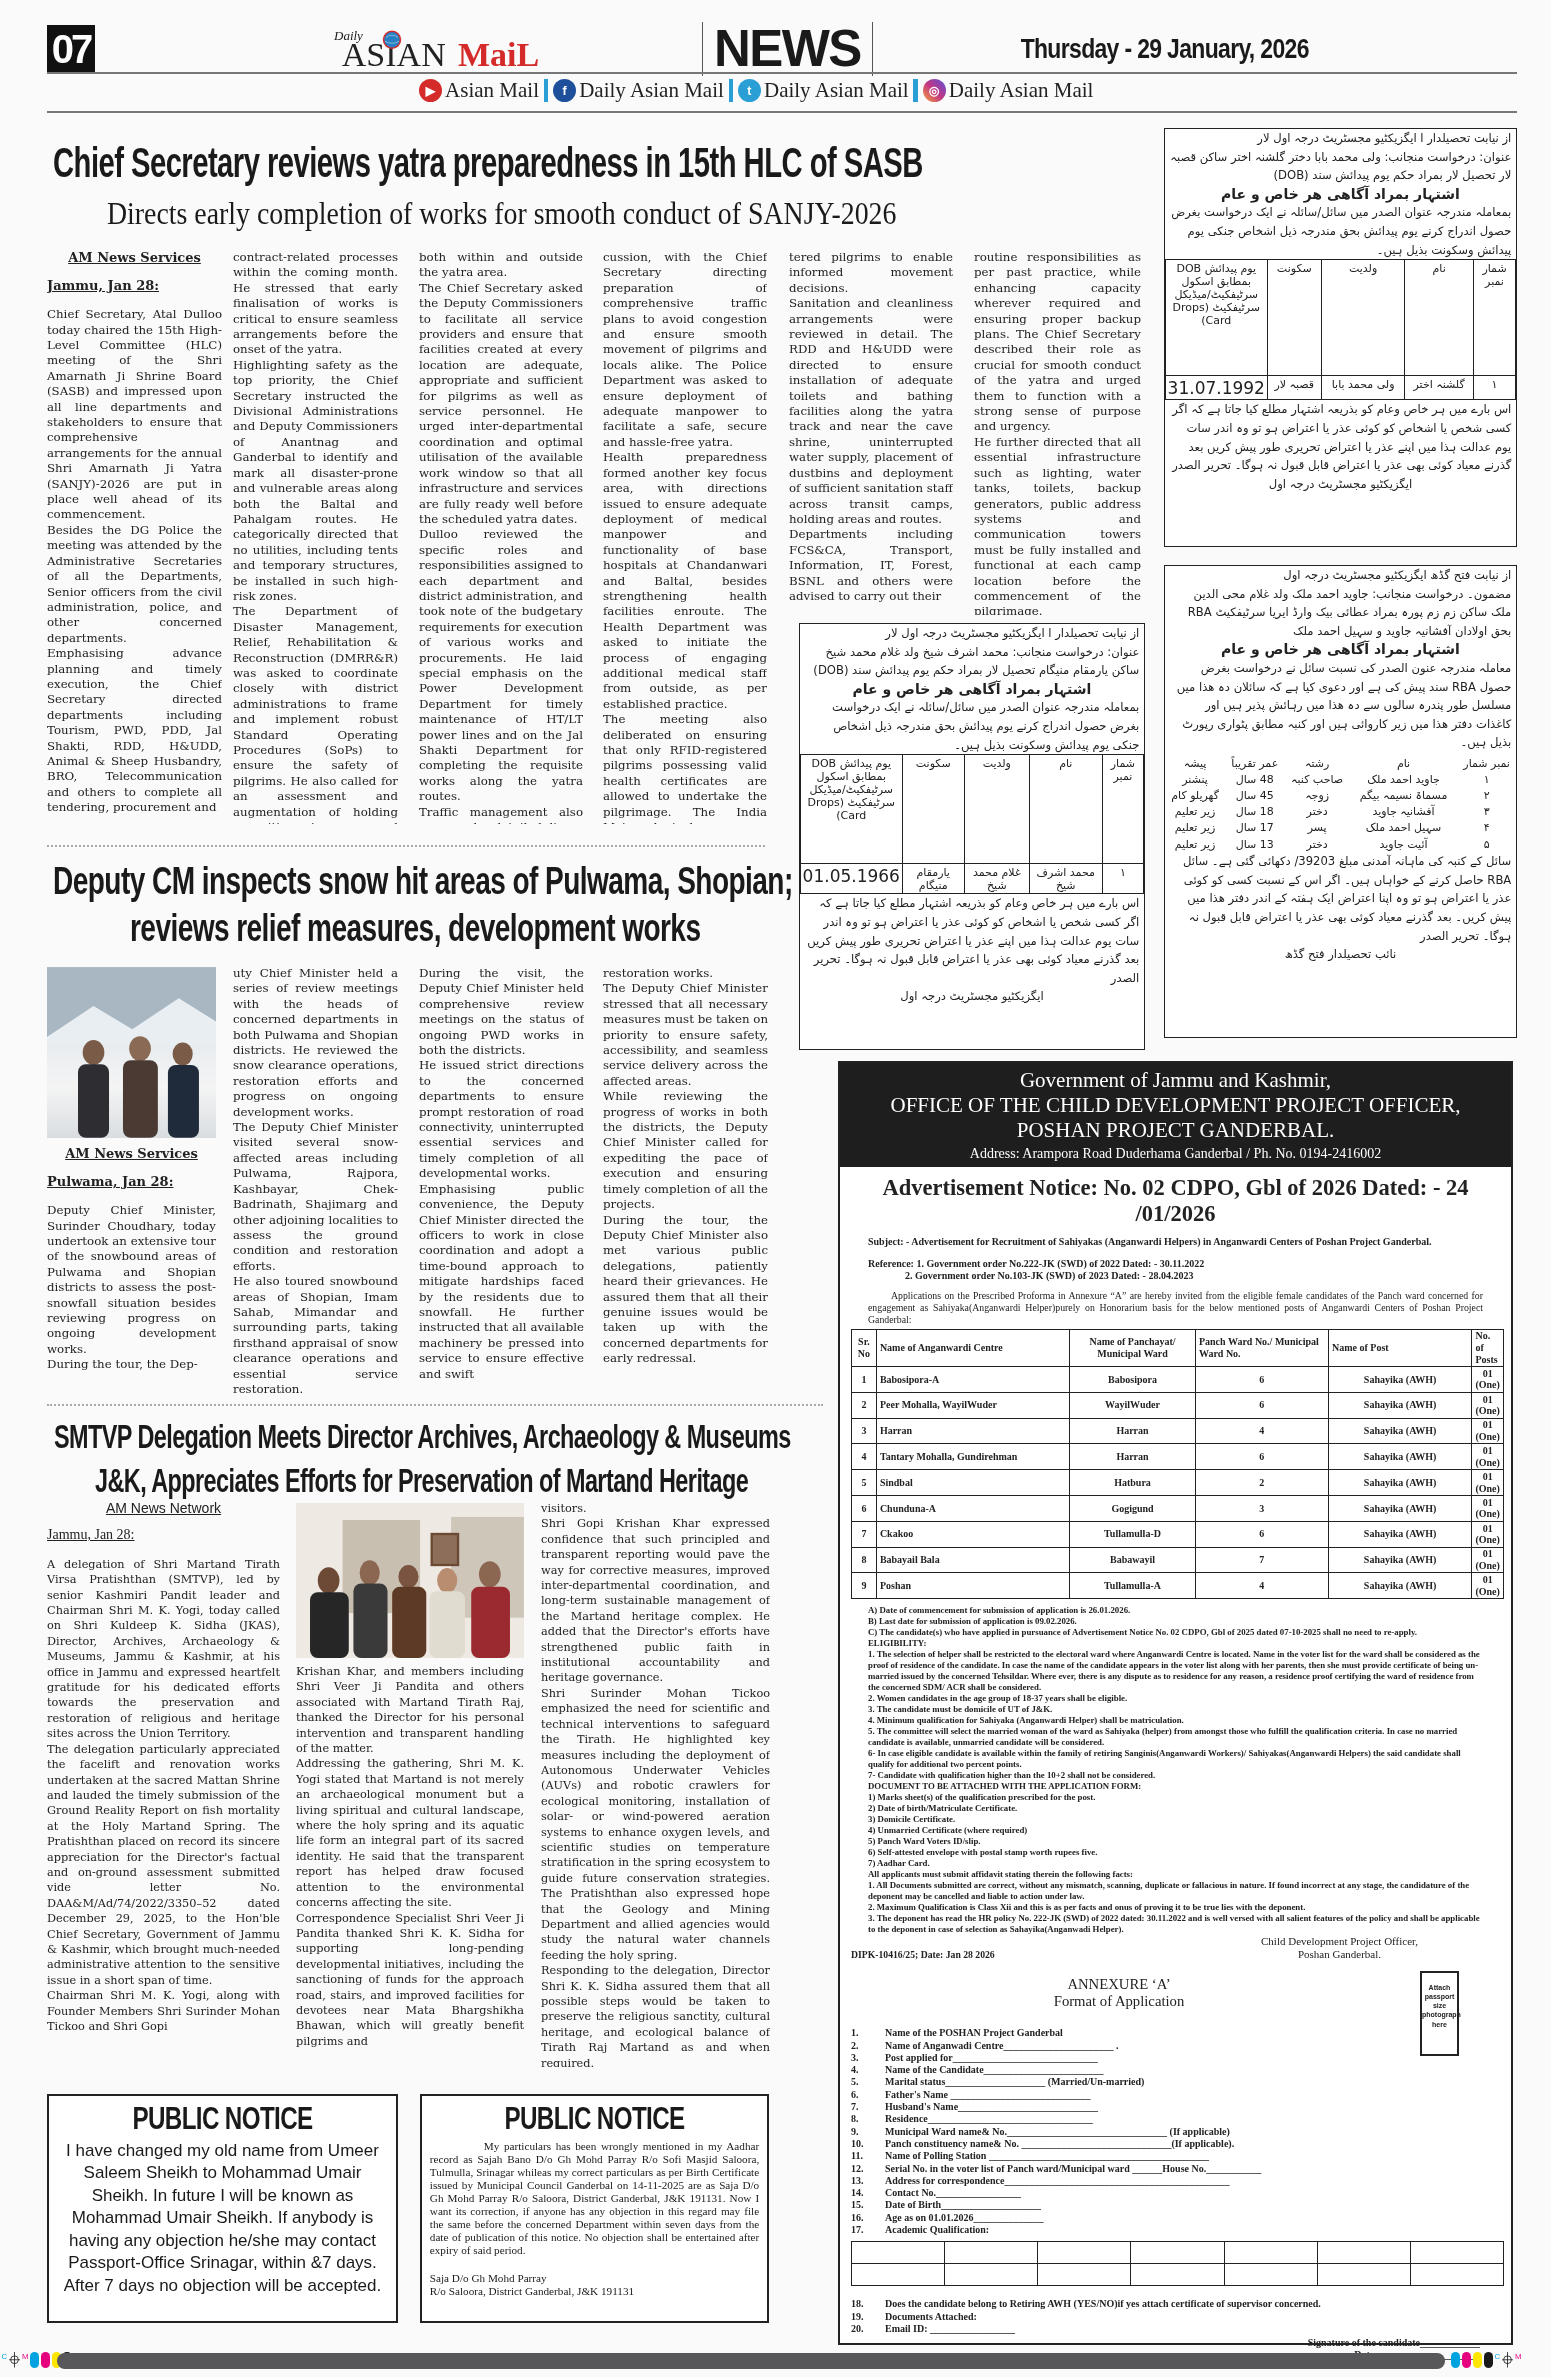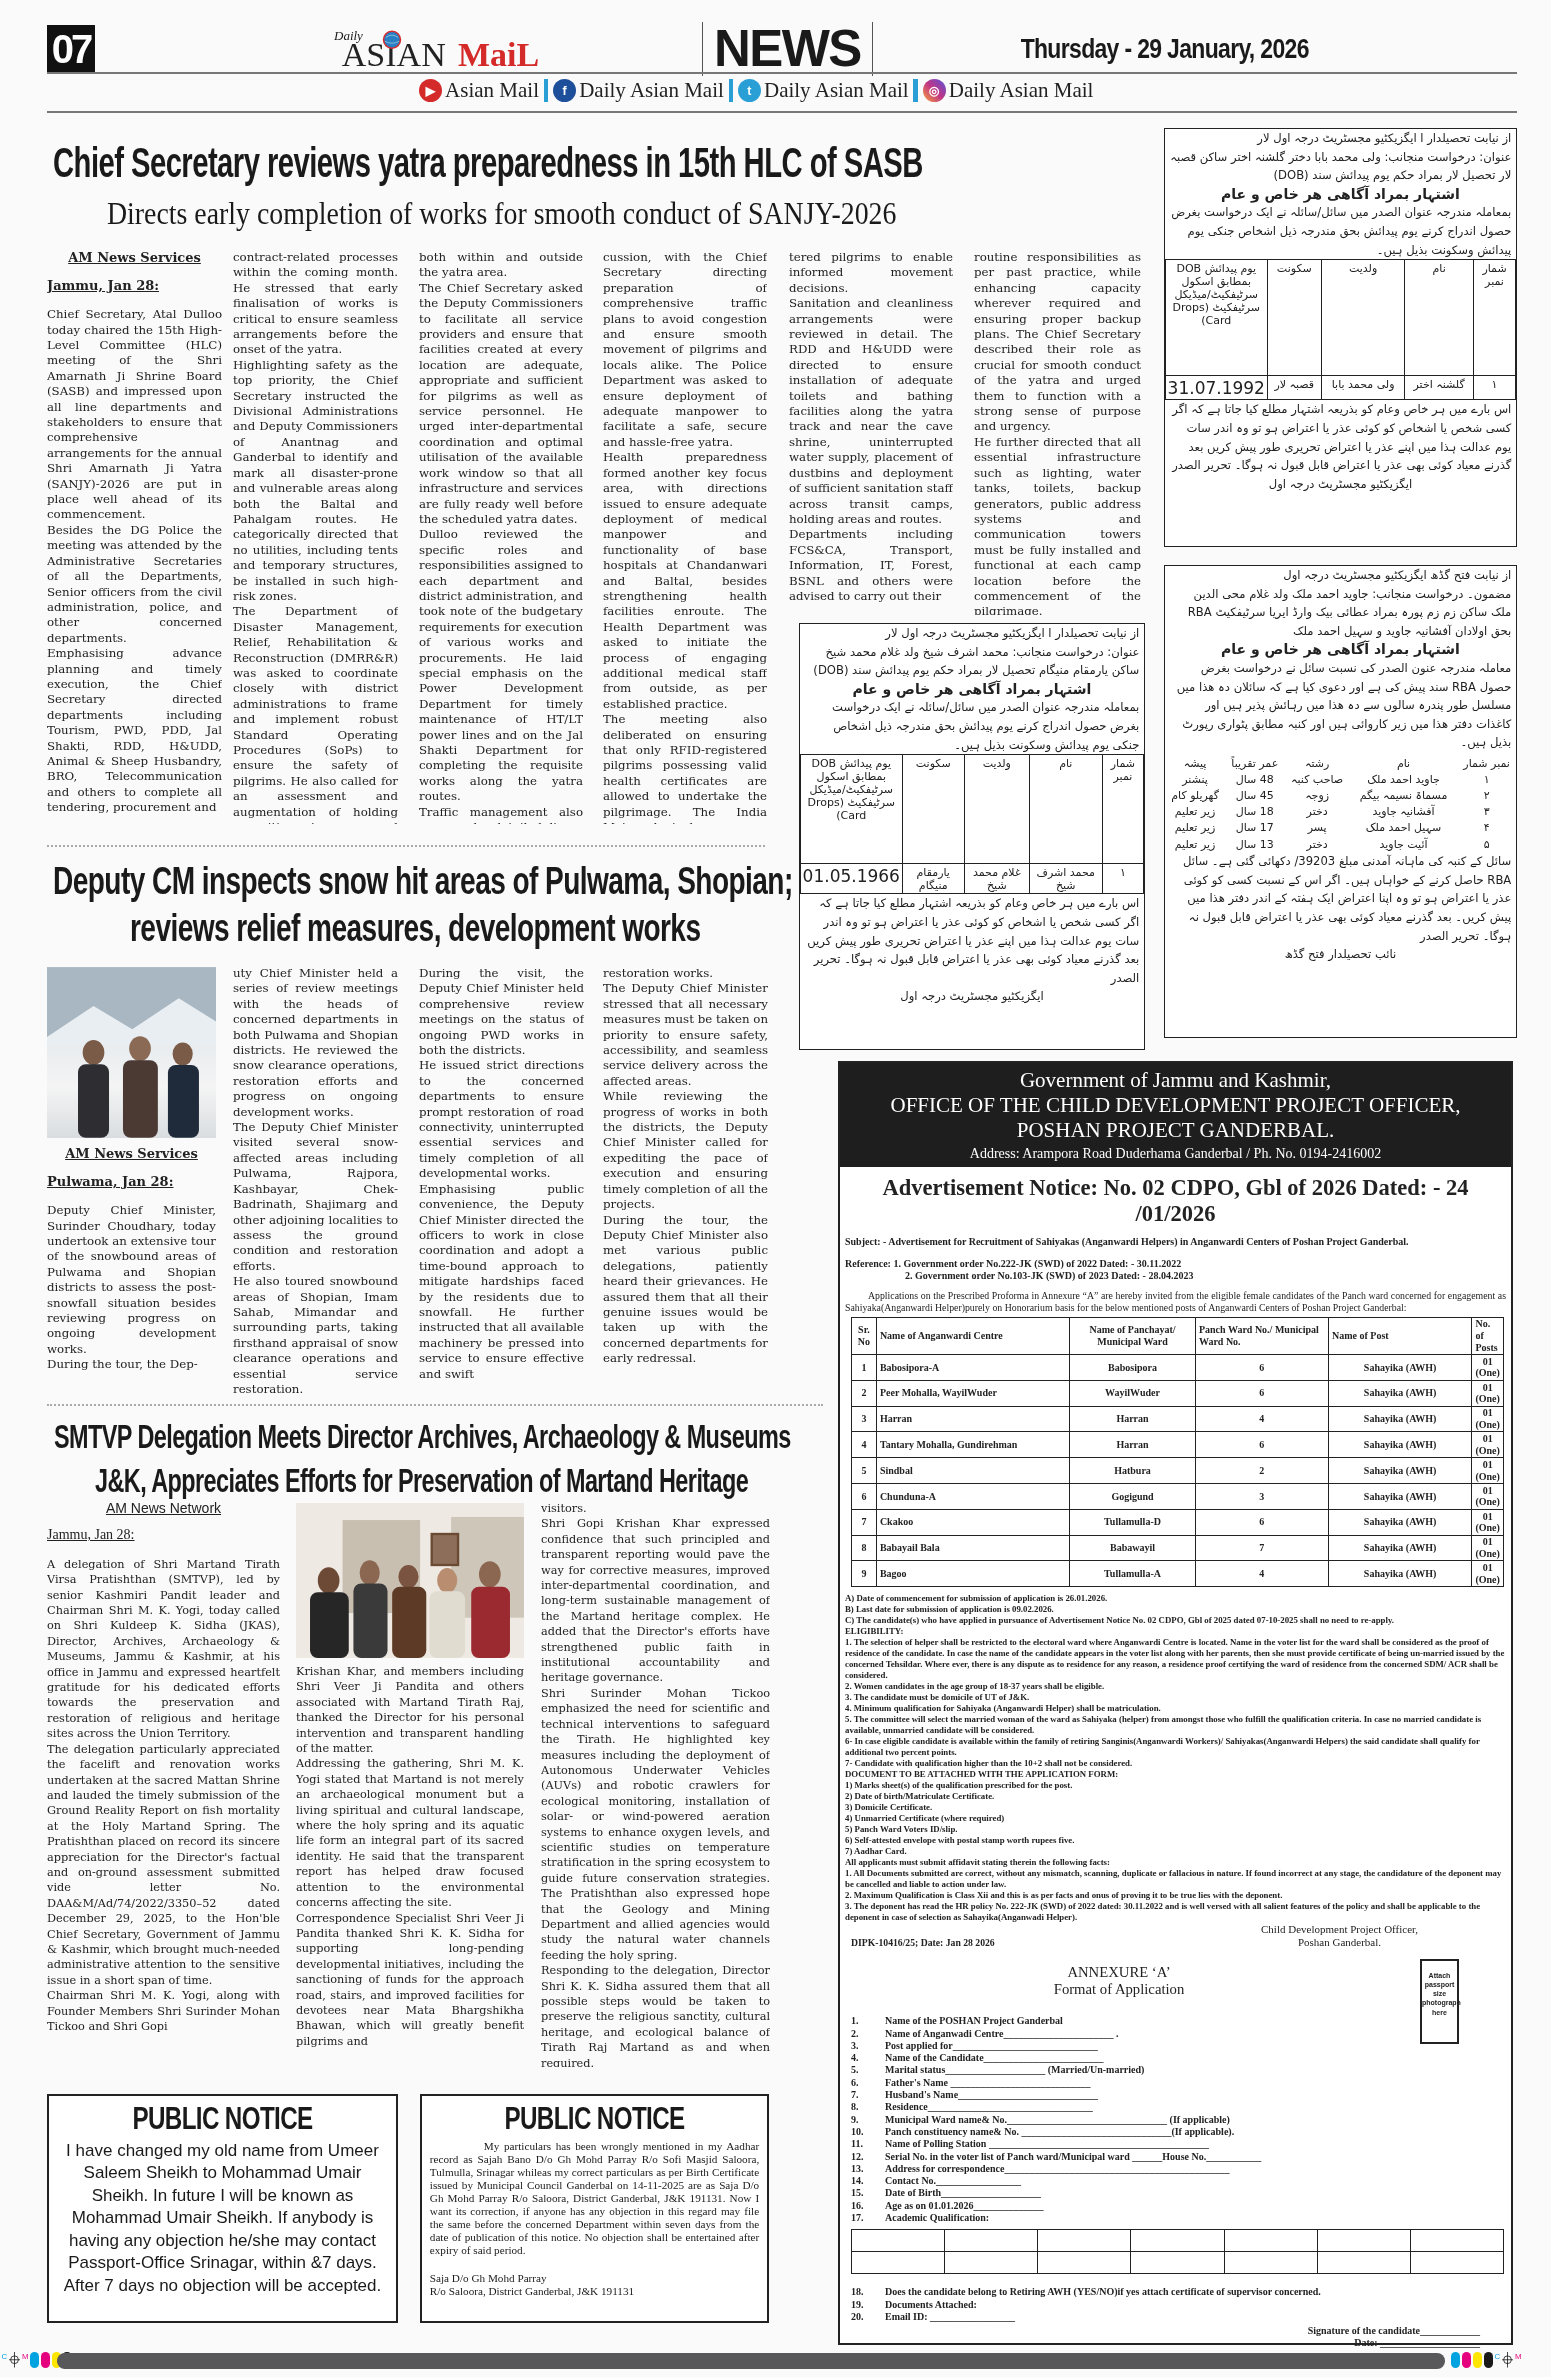--- a/index.html
+++ b/index.html
@@ -30,21 +30,21 @@
 .ubox table{border-collapse:collapse;width:100%;direction:rtl}
 .ubox td{border:1.6px solid #222;font-size:11px;text-align:center;vertical-align:top;padding:1.6px}
 .ubox .num{font-family:"DejaVu Sans",sans-serif;font-size:17px}
 
 #ad{left:838px;top:1061px;width:675px;height:1284px;border:2.3px solid #222;background:#fff;font-family:"Liberation Serif",serif;color:#222}
 #ad .head{background:#1e1e1e;color:#fff;text-align:center;padding:4.7px 0 3.1px}
 #ad .h1{font-size:21px;line-height:25px}
 #ad .h2{font-size:21px;line-height:25px}
 #ad .h3{font-size:14px;line-height:20px;margin-top:1.6px}
 #ad .adno{font-size:22.5px;text-align:center;margin-top:7.8px;font-weight:bold}
-#ad .sm{font-size:9.8px;line-height:12px;padding:0 5px;font-weight:bold}
+#ad .sm{font-size:9.8px;line-height:12px;padding:0 28px;font-weight:bold}
 #ad table.posts{border-collapse:collapse;margin:3.1px 11px 0;width:653px;font-size:10px;font-weight:bold}
 #ad table.posts td,#ad table.posts th{border:1.6px solid #222;padding:0.8px 3.1px;font-weight:bold;text-align:center;line-height:11.6px}
 #ad table.posts td.l,#ad table.posts th.l{text-align:left}
 #ad .form{font-size:10px;line-height:12.3px;font-weight:bold}
 #ad .form .row{display:flex}
 #ad .form .n{width:45px;padding-left:11px}
 #ad table.acad{border-collapse:collapse;margin:4.7px 11px 0;width:653px;font-size:10px;font-weight:bold}
 #ad table.acad td,#ad table.acad th{border:1.6px solid #222;height:18.6px;text-align:center;font-weight:bold}
 
 .pn{border:2.3px solid #222;background:#fff;text-align:center}
@@ -394,21 +394,21 @@
     <tr>
           <td>8</td>
           <td class="l">Babayail Bala</td>
           <td>Babawayil</td>
           <td>7</td>
           <td>Sahayika (AWH)</td>
           <td>01 (One)</td>
         </tr>
     <tr>
           <td>9</td>
-          <td class="l">Bagoo</td>
+          <td class="l">Poshan</td>
           <td>Tullamulla-A</td>
           <td>4</td>
           <td>Sahayika (AWH)</td>
           <td>01 (One)</td>
         </tr>
   </tbody>
     </table>
   <div class="sm" style="margin-top:6.2px;font-size:8.8px;line-height:11px">
     <div>A) Date of commencement for submission of application is 26.01.2026.</div>
     <div>B) Last date for submission of application is 09.02.2026.</div>

